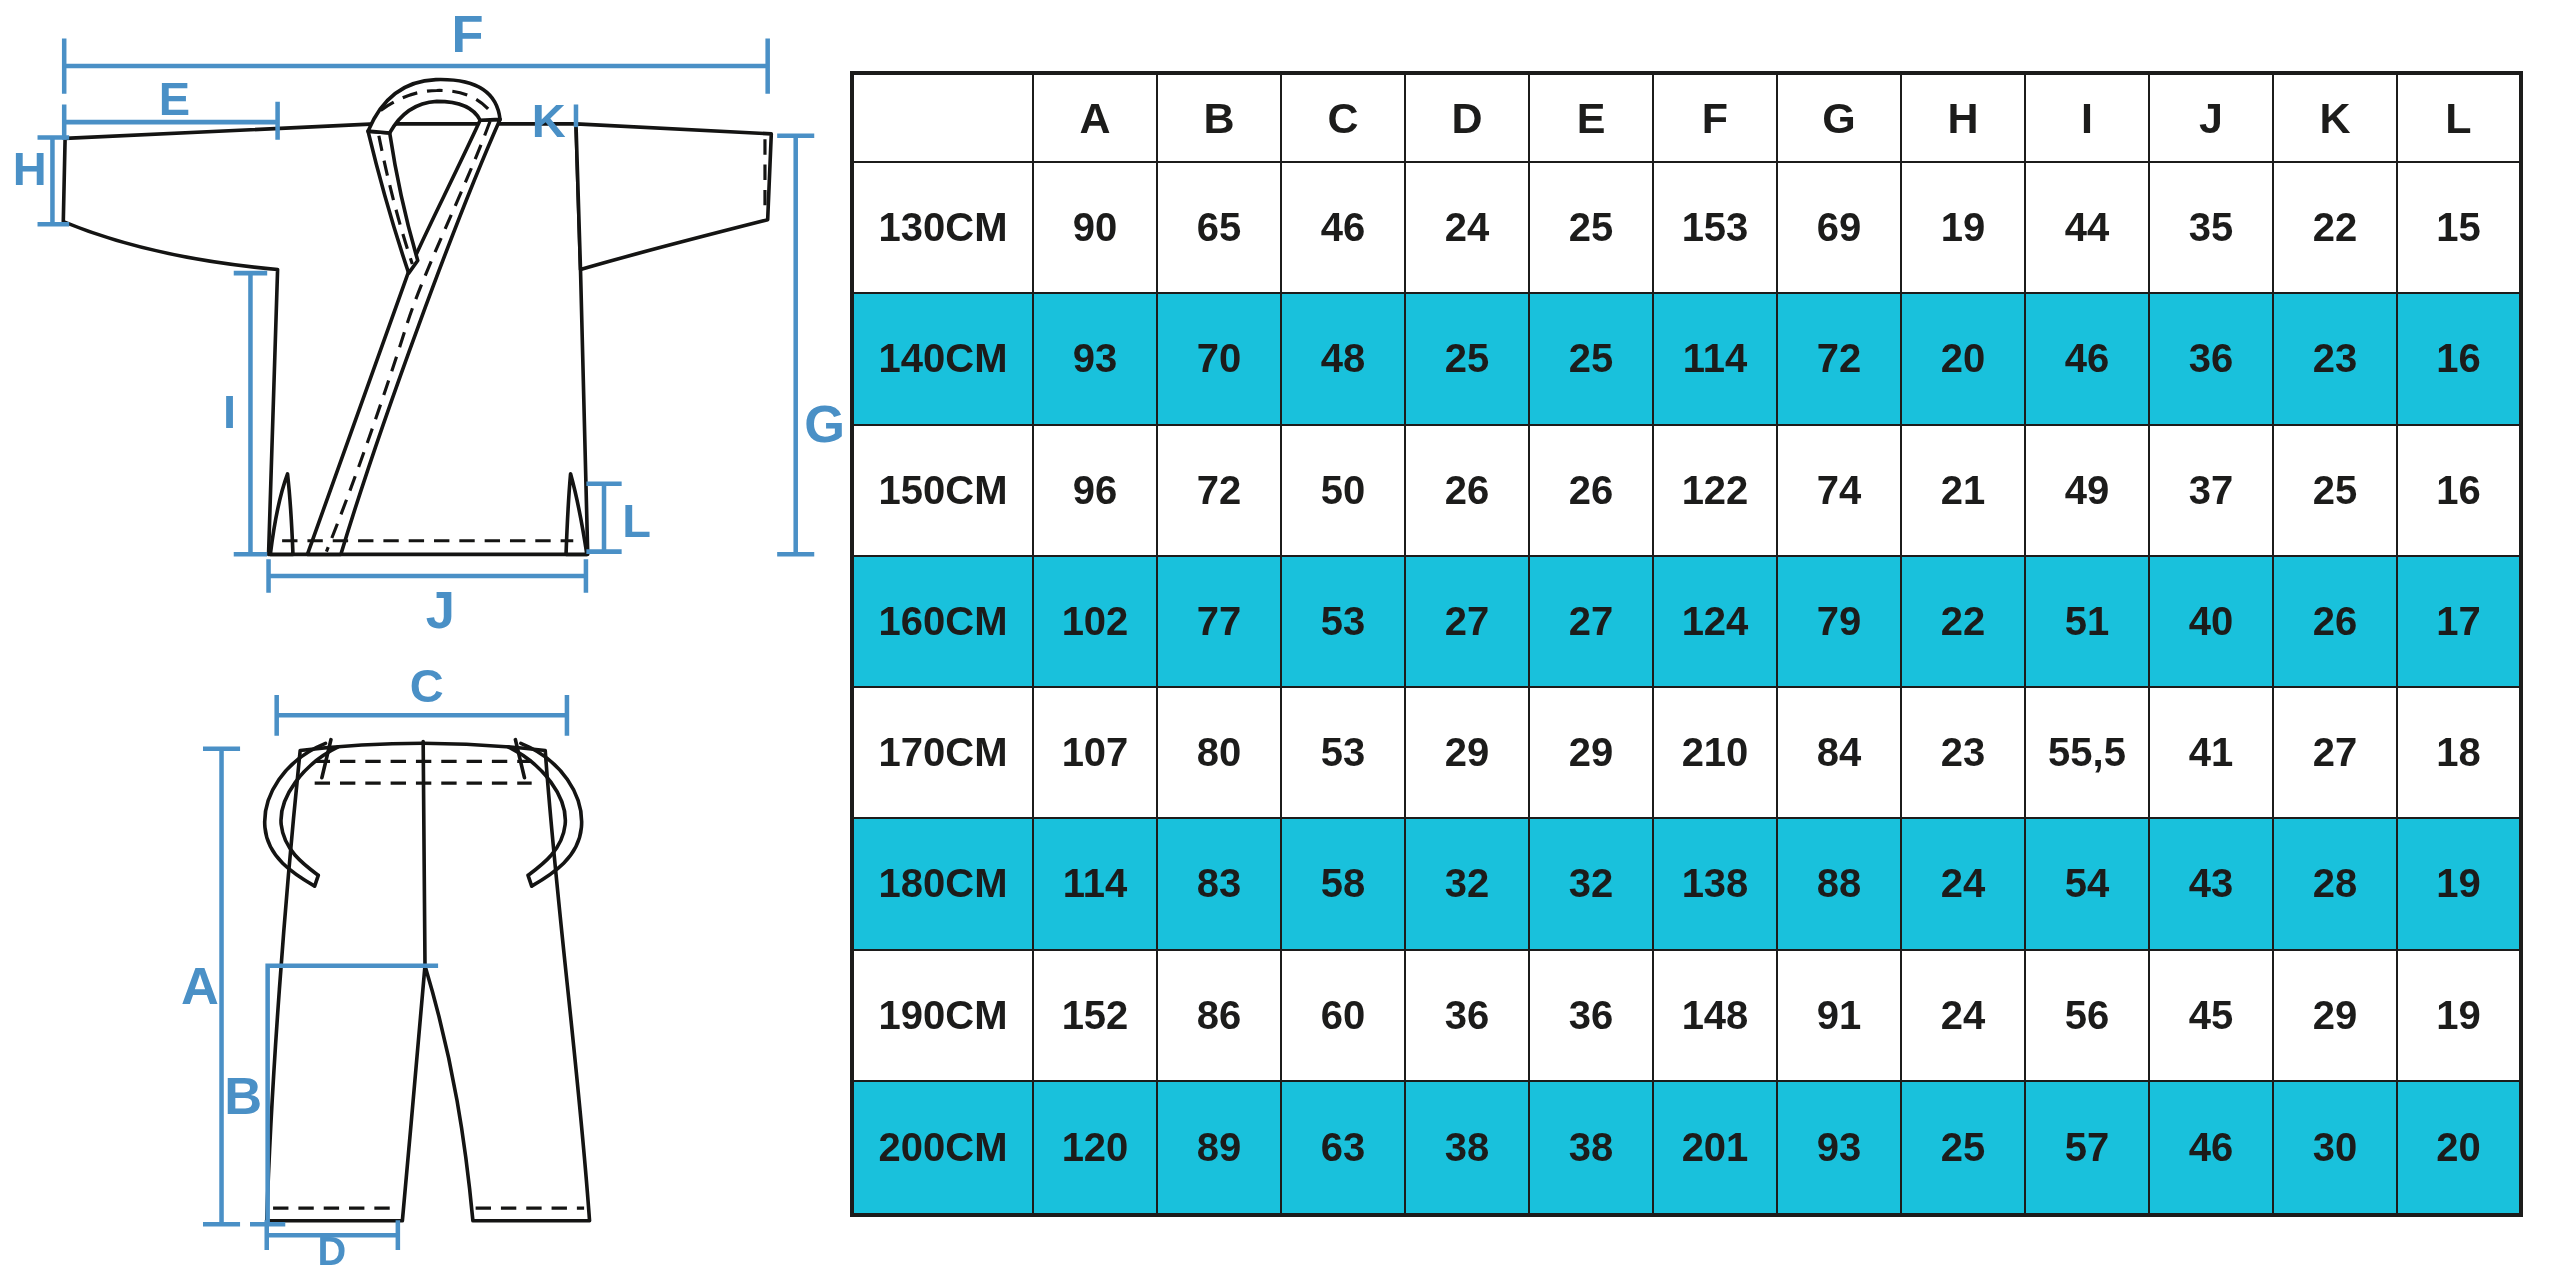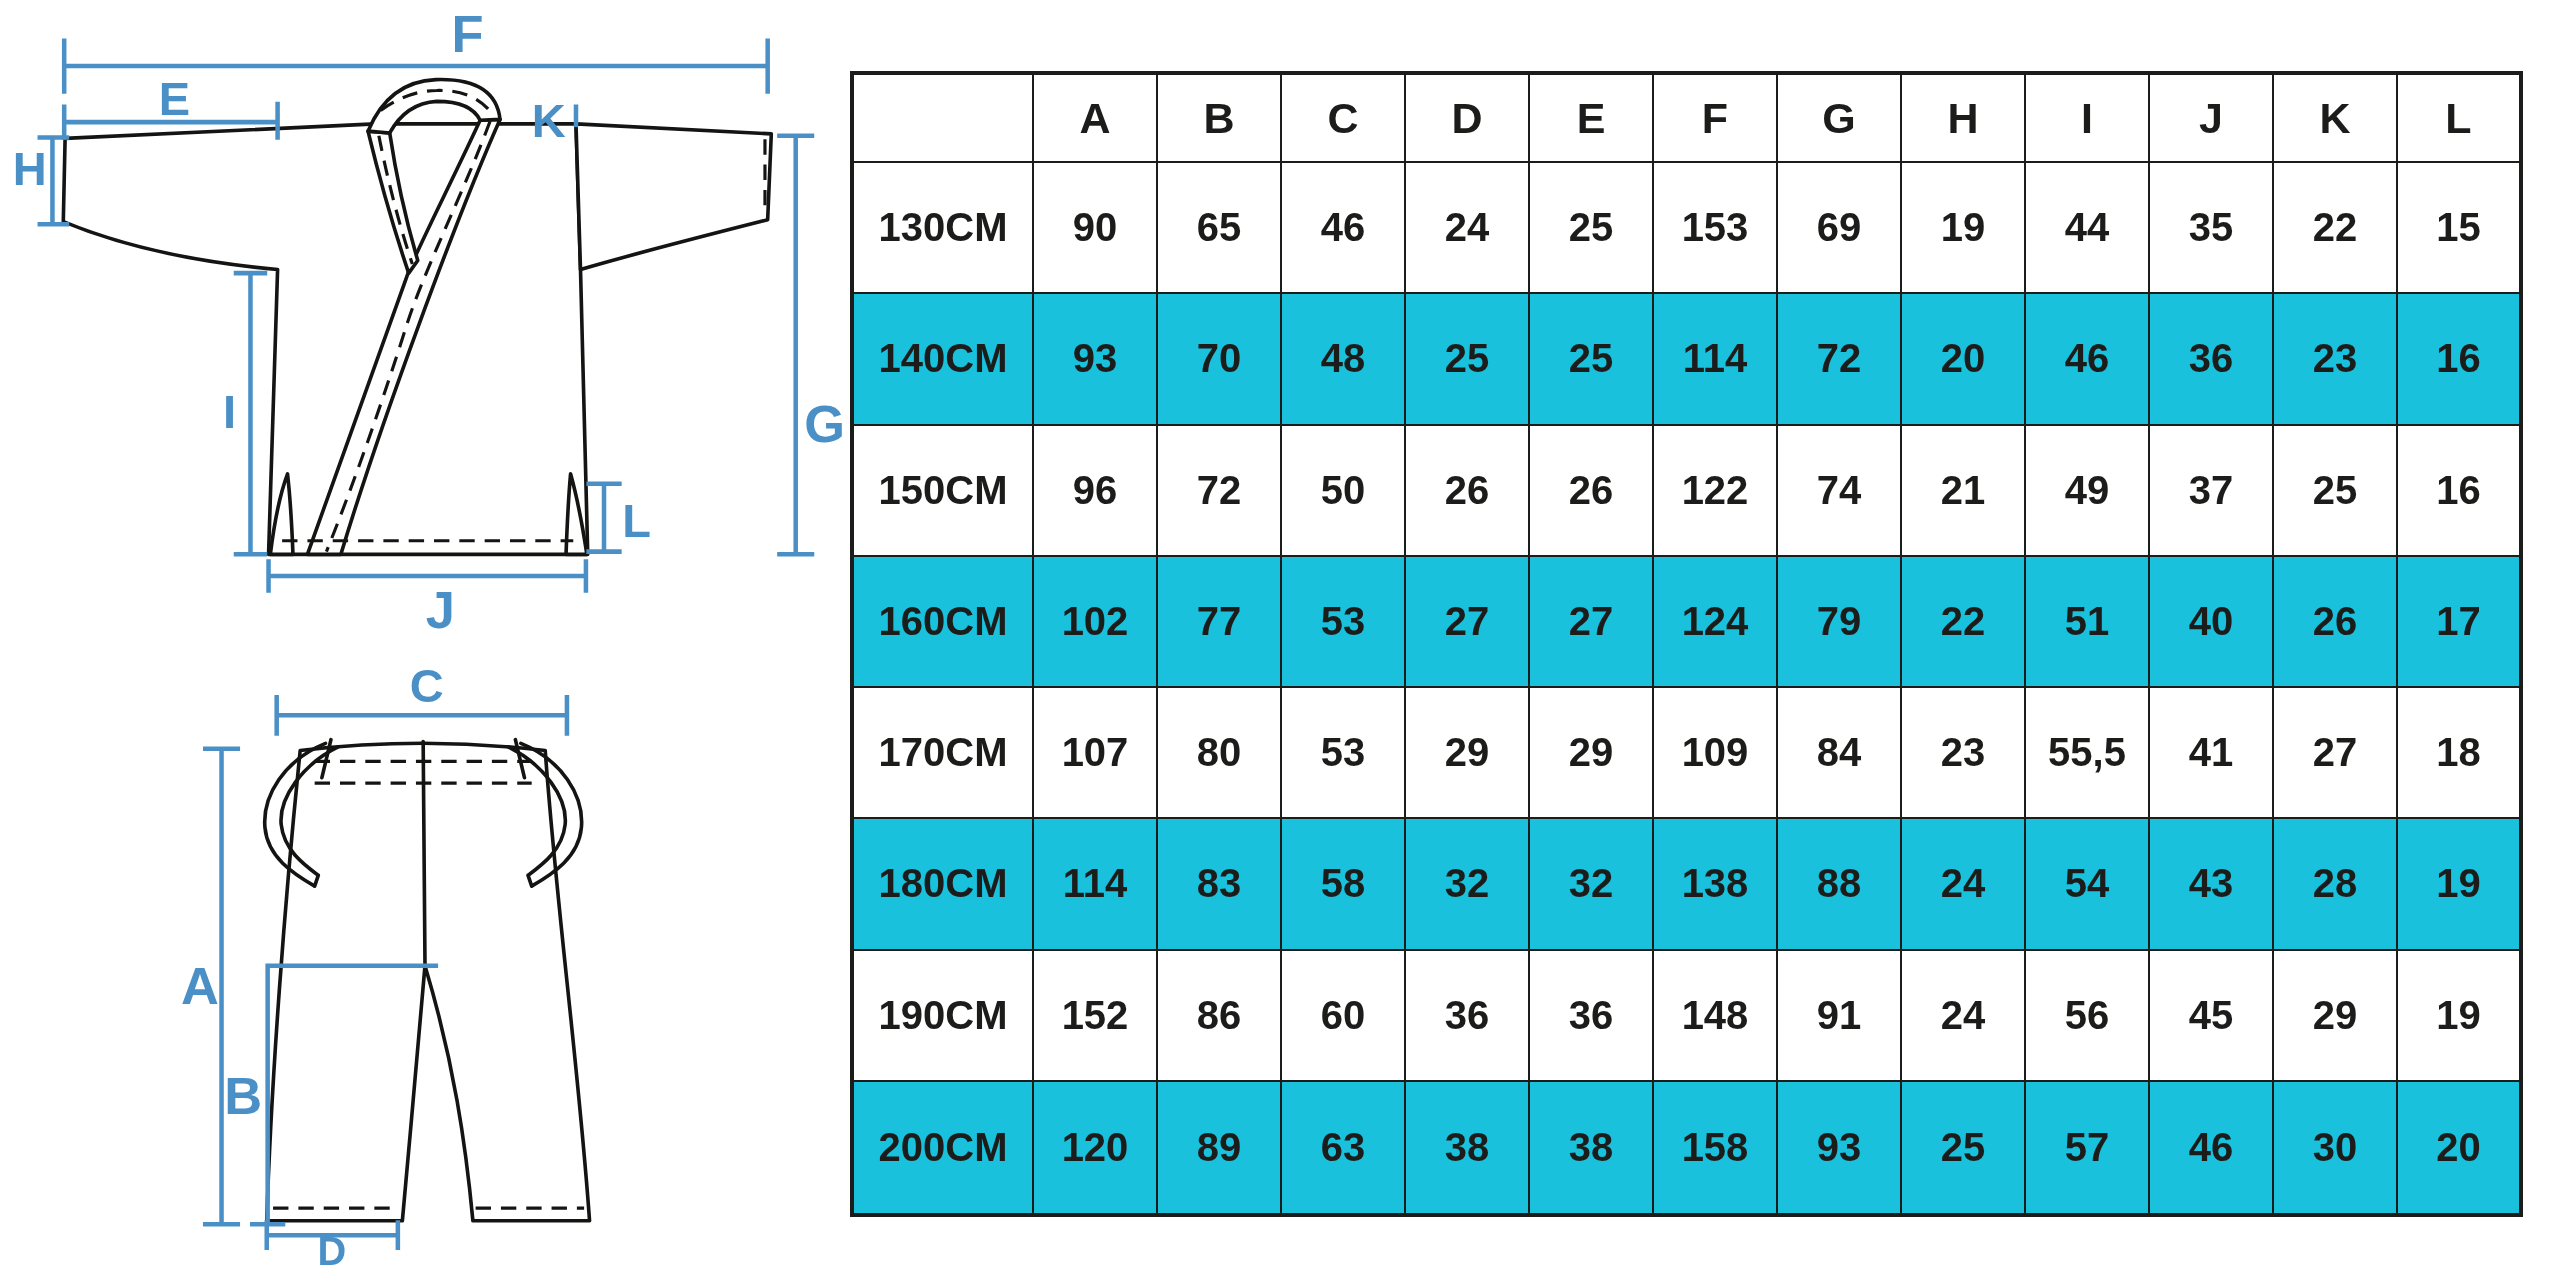--- a/index.html
+++ b/index.html
@@ -189,21 +189,21 @@
           <td>26</td>
           <td>17</td>
         </tr>
         <tr>
           <th>170CM</th>
           <td>107</td>
           <td>80</td>
           <td>53</td>
           <td>29</td>
           <td>29</td>
-          <td>109</td>
+          <td>210</td>
           <td>84</td>
           <td>23</td>
           <td>55,5</td>
           <td>41</td>
           <td>27</td>
           <td>18</td>
         </tr>
         <tr class="hl">
           <th>180CM</th>
           <td>114</td>
@@ -234,21 +234,21 @@
           <td>29</td>
           <td>19</td>
         </tr>
         <tr class="hl">
           <th>200CM</th>
           <td>120</td>
           <td>89</td>
           <td>63</td>
           <td>38</td>
           <td>38</td>
-          <td>158</td>
+          <td>201</td>
           <td>93</td>
           <td>25</td>
           <td>57</td>
           <td>46</td>
           <td>30</td>
           <td>20</td>
         </tr>
       </tbody>
   </table>
 </div>

